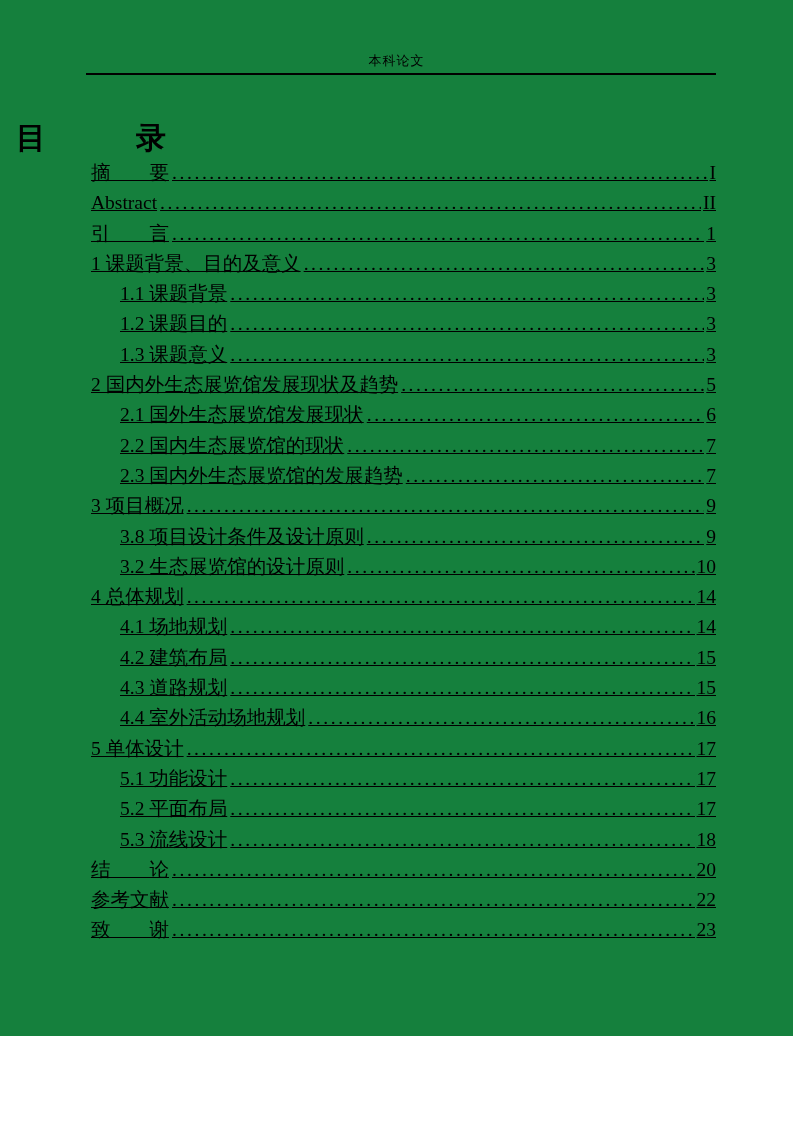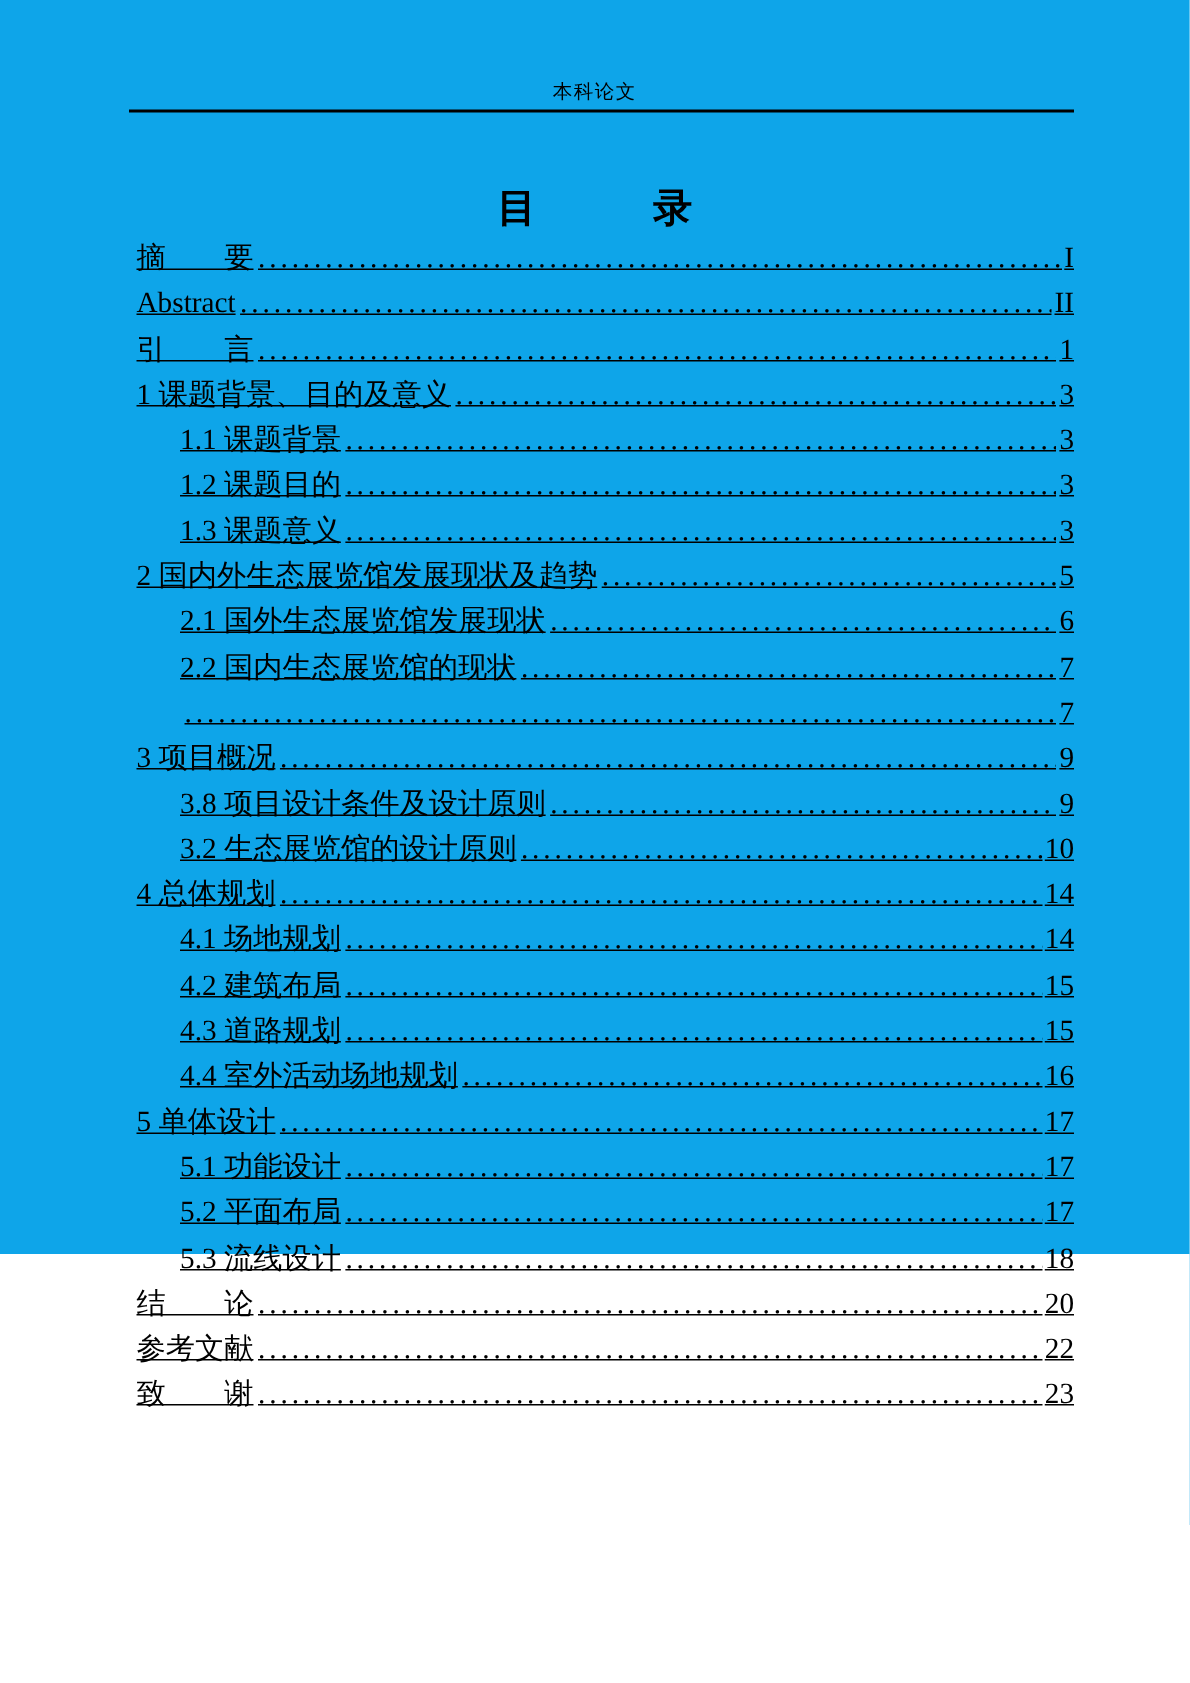--- a/index.html
+++ b/index.html
@@ -9,22 +9,22 @@
     height: 1122px;
     font-family: "Liberation Serif", "DejaVu Serif", serif;
     color: #000000;
     position: relative;
     overflow: hidden;
   }
   .page {
     position: absolute;
     left: 0; top: 0;
     width: 793px;
-    height: 836px;
-    background: #0ea5e9;
+    height: 1036px;
+    background: #15803d;
   }
   .running-header {
     position: absolute;
     top: 53px;
     left: 0;
     width: 100%;
     text-align: center;
     font-size: 13px;
     line-height: 15px;
     letter-spacing: 1px;
@@ -35,25 +35,26 @@
     left: 86px;
     width: 630px;
     height: 2px;
     background: #000000;
   }
   .doc-title {
     position: absolute;
     top: 122px;
     left: 0;
     width: 100%;
-    text-align: center;
-    font-size: 26px;
+    text-align: left;
+    font-size: 30px;
     line-height: 32px;
     font-weight: bold;
     font-family: "Liberation Sans", "DejaVu Sans", sans-serif;
+    padding-left: 16px;
   }
   .toc {
     position: absolute;
     top: 158px;
     left: 91px;
     width: 625px;
     text-decoration: underline;
   }
   .toc-row {
     display: flex;
@@ -148,20 +149,21 @@
     <span class="toc-page">6</span>
   </div>
 
   <div class="toc-row level-1">
     <span class="toc-label">2.2 国内生态展览馆的现状</span>
     <span class="leader">........................................................................................................................................................................................................</span>
     <span class="toc-page">7</span>
   </div>
 
   <div class="toc-row level-1">
+    <span class="toc-label">2.3 国内外生态展览馆的发展趋势</span>
     <span class="leader">........................................................................................................................................................................................................</span>
     <span class="toc-page">7</span>
   </div>
 
   <div class="toc-row level-0">
     <span class="toc-label">3 项目概况</span>
     <span class="leader">........................................................................................................................................................................................................</span>
     <span class="toc-page">9</span>
   </div>
 

